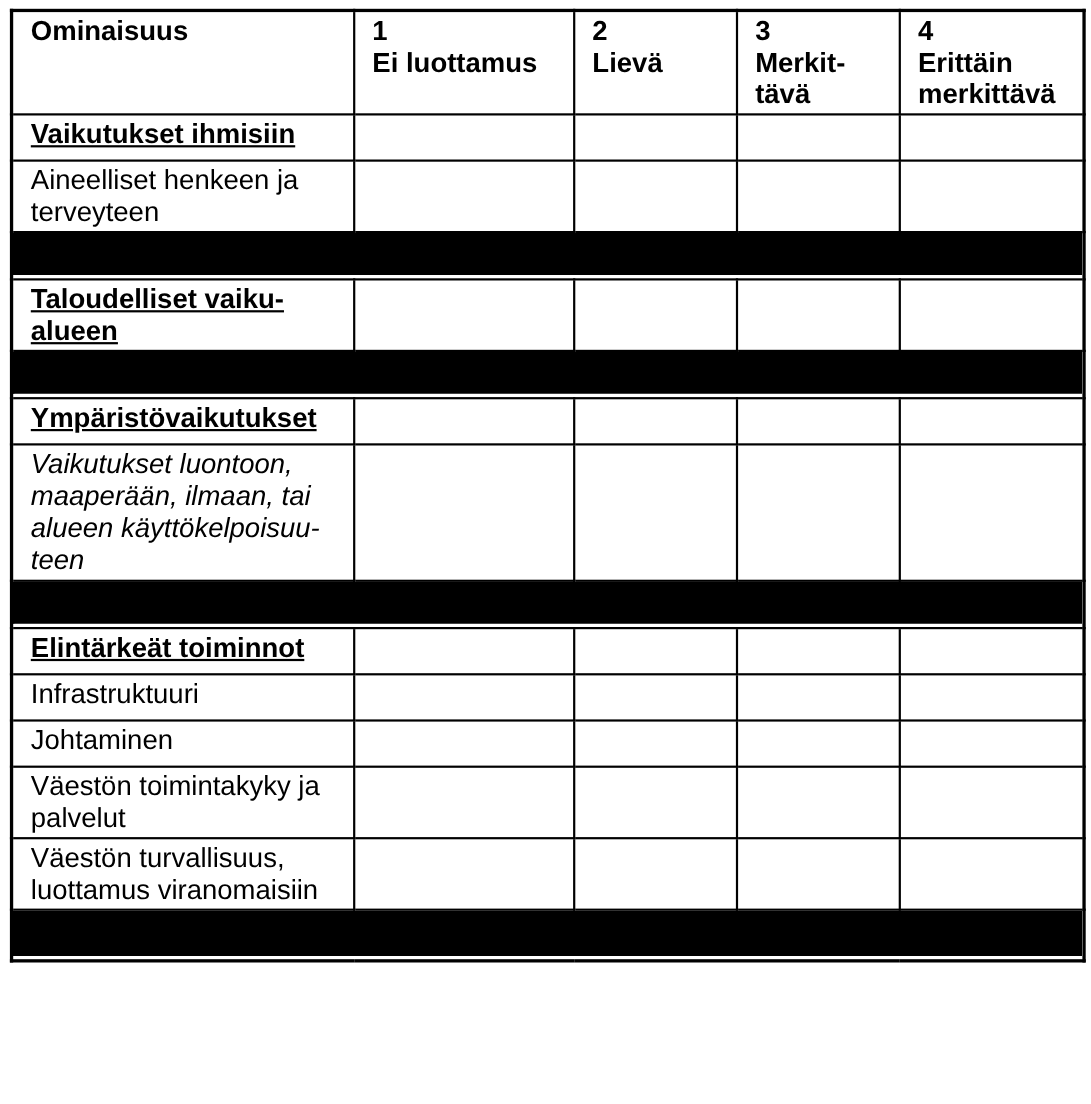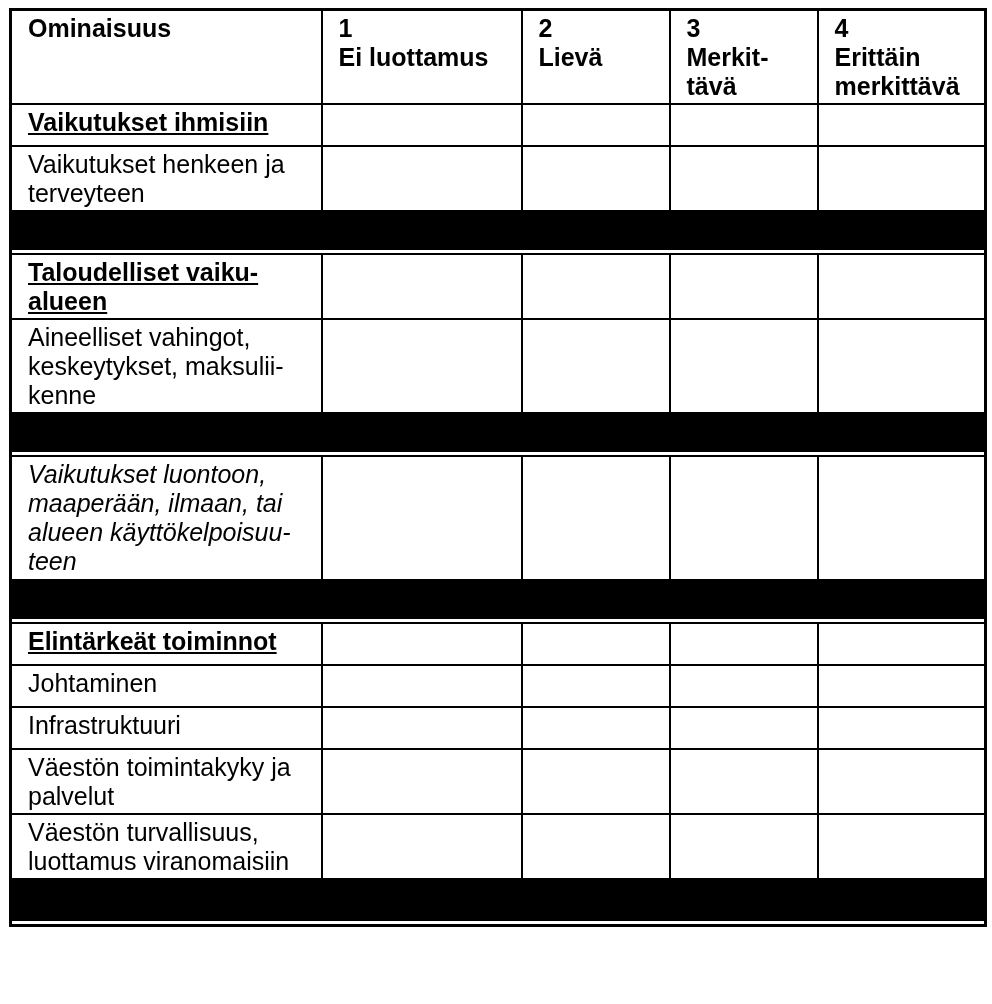--- a/index.html
+++ b/index.html
@@ -3,21 +3,21 @@
 <meta charset="utf-8">
 <style>
   html, body {
     margin: 0;
     padding: 0;
     background: #ffffff;
   }
   .page {
     position: relative;
     width: 992px;
-    height: 1004px;
+    height: 896px;
     background: #ffffff;
     overflow: hidden;
     font-family: "Liberation Sans", sans-serif;
     color: #000000;
   }
   table.rating-table {
     position: absolute;
     left: 9px;
     top: 8px;
     width: 975px;
@@ -101,49 +101,47 @@
     </thead>
     <tbody>
       <tr class="cat row-1line">
         <td class="label-cell"><span class="label">Vaikutukset ihmisiin</span></td>
         <td></td>
         <td></td>
         <td></td>
         <td></td>
       </tr>
       <tr>
-        <td class="label-cell"><span class="label">Vaikutukset henkeen ja
+        <td class="label-cell"><span class="label">Aineelliset henkeen ja
 terveyteen</span></td>
         <td></td>
         <td></td>
         <td></td>
         <td></td>
       </tr>
       <tr class="bar">
         <td colspan="5"></td>
       </tr>
       <tr class="cat">
         <td class="label-cell"><span class="label">Taloudelliset vaiku-
 alueen</span></td>
         <td></td>
         <td></td>
         <td></td>
         <td></td>
       </tr>
-      <tr>
-        <td class="label-cell"><span class="label">Aineelliset vahingot,
-keskeytykset, maksulii-
-kenne</span></td>
+      <tr class="bar">
+        <td colspan="5"></td>
+      </tr>
+      <tr class="cat row-1line">
+        <td class="label-cell"><span class="label">Ympäristövaikutukset</span></td>
         <td></td>
         <td></td>
         <td></td>
         <td></td>
-      </tr>
-      <tr class="bar">
-        <td colspan="5"></td>
       </tr>
       <tr class="row-4line">
         <td class="label-cell"><span class="label">Vaikutukset luontoon,
 maaperään, ilmaan, tai
 alueen käyttökelpoisuu-
 teen</span></td>
         <td></td>
         <td></td>
         <td></td>
         <td></td>
@@ -152,28 +150,28 @@
         <td colspan="5"></td>
       </tr>
       <tr class="cat row-1line">
         <td class="label-cell"><span class="label">Elintärkeät toiminnot</span></td>
         <td></td>
         <td></td>
         <td></td>
         <td></td>
       </tr>
       <tr class="row-1line">
-        <td class="label-cell"><span class="label">Johtaminen</span></td>
+        <td class="label-cell"><span class="label">Infrastruktuuri</span></td>
         <td></td>
         <td></td>
         <td></td>
         <td></td>
       </tr>
       <tr class="row-1line">
-        <td class="label-cell"><span class="label">Infrastruktuuri</span></td>
+        <td class="label-cell"><span class="label">Johtaminen</span></td>
         <td></td>
         <td></td>
         <td></td>
         <td></td>
       </tr>
       <tr>
         <td class="label-cell"><span class="label">Väestön toimintakyky ja
 palvelut</span></td>
         <td></td>
         <td></td>

